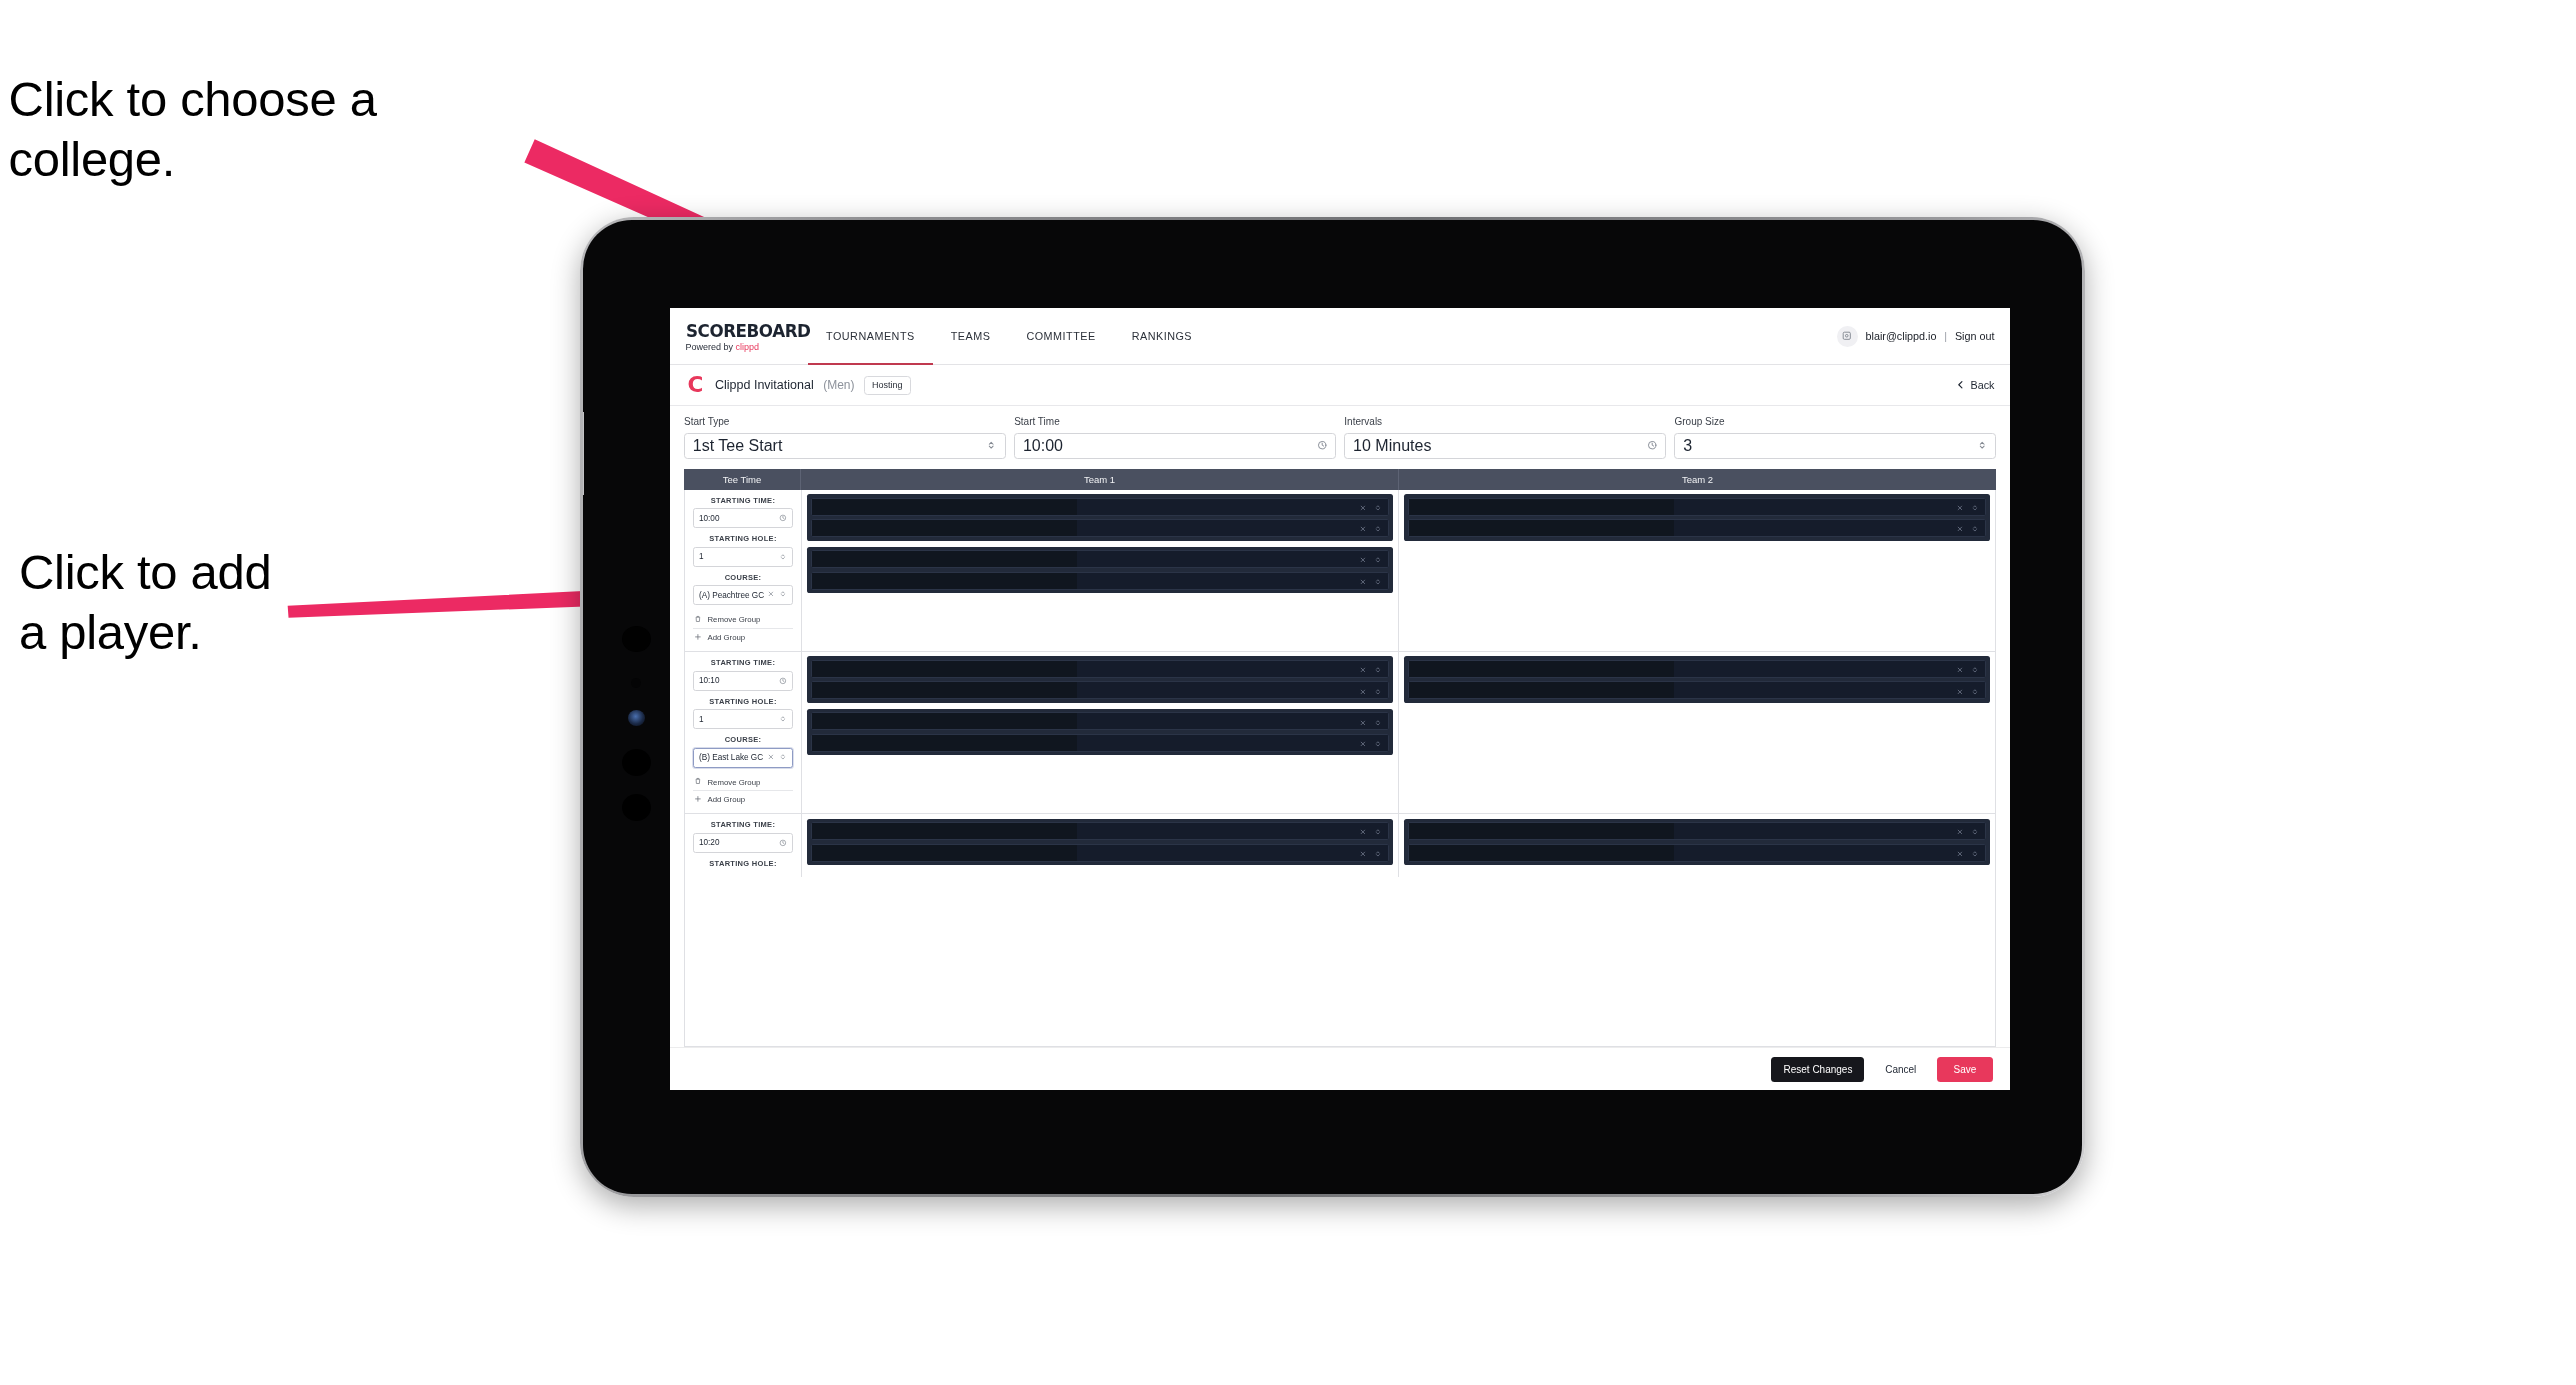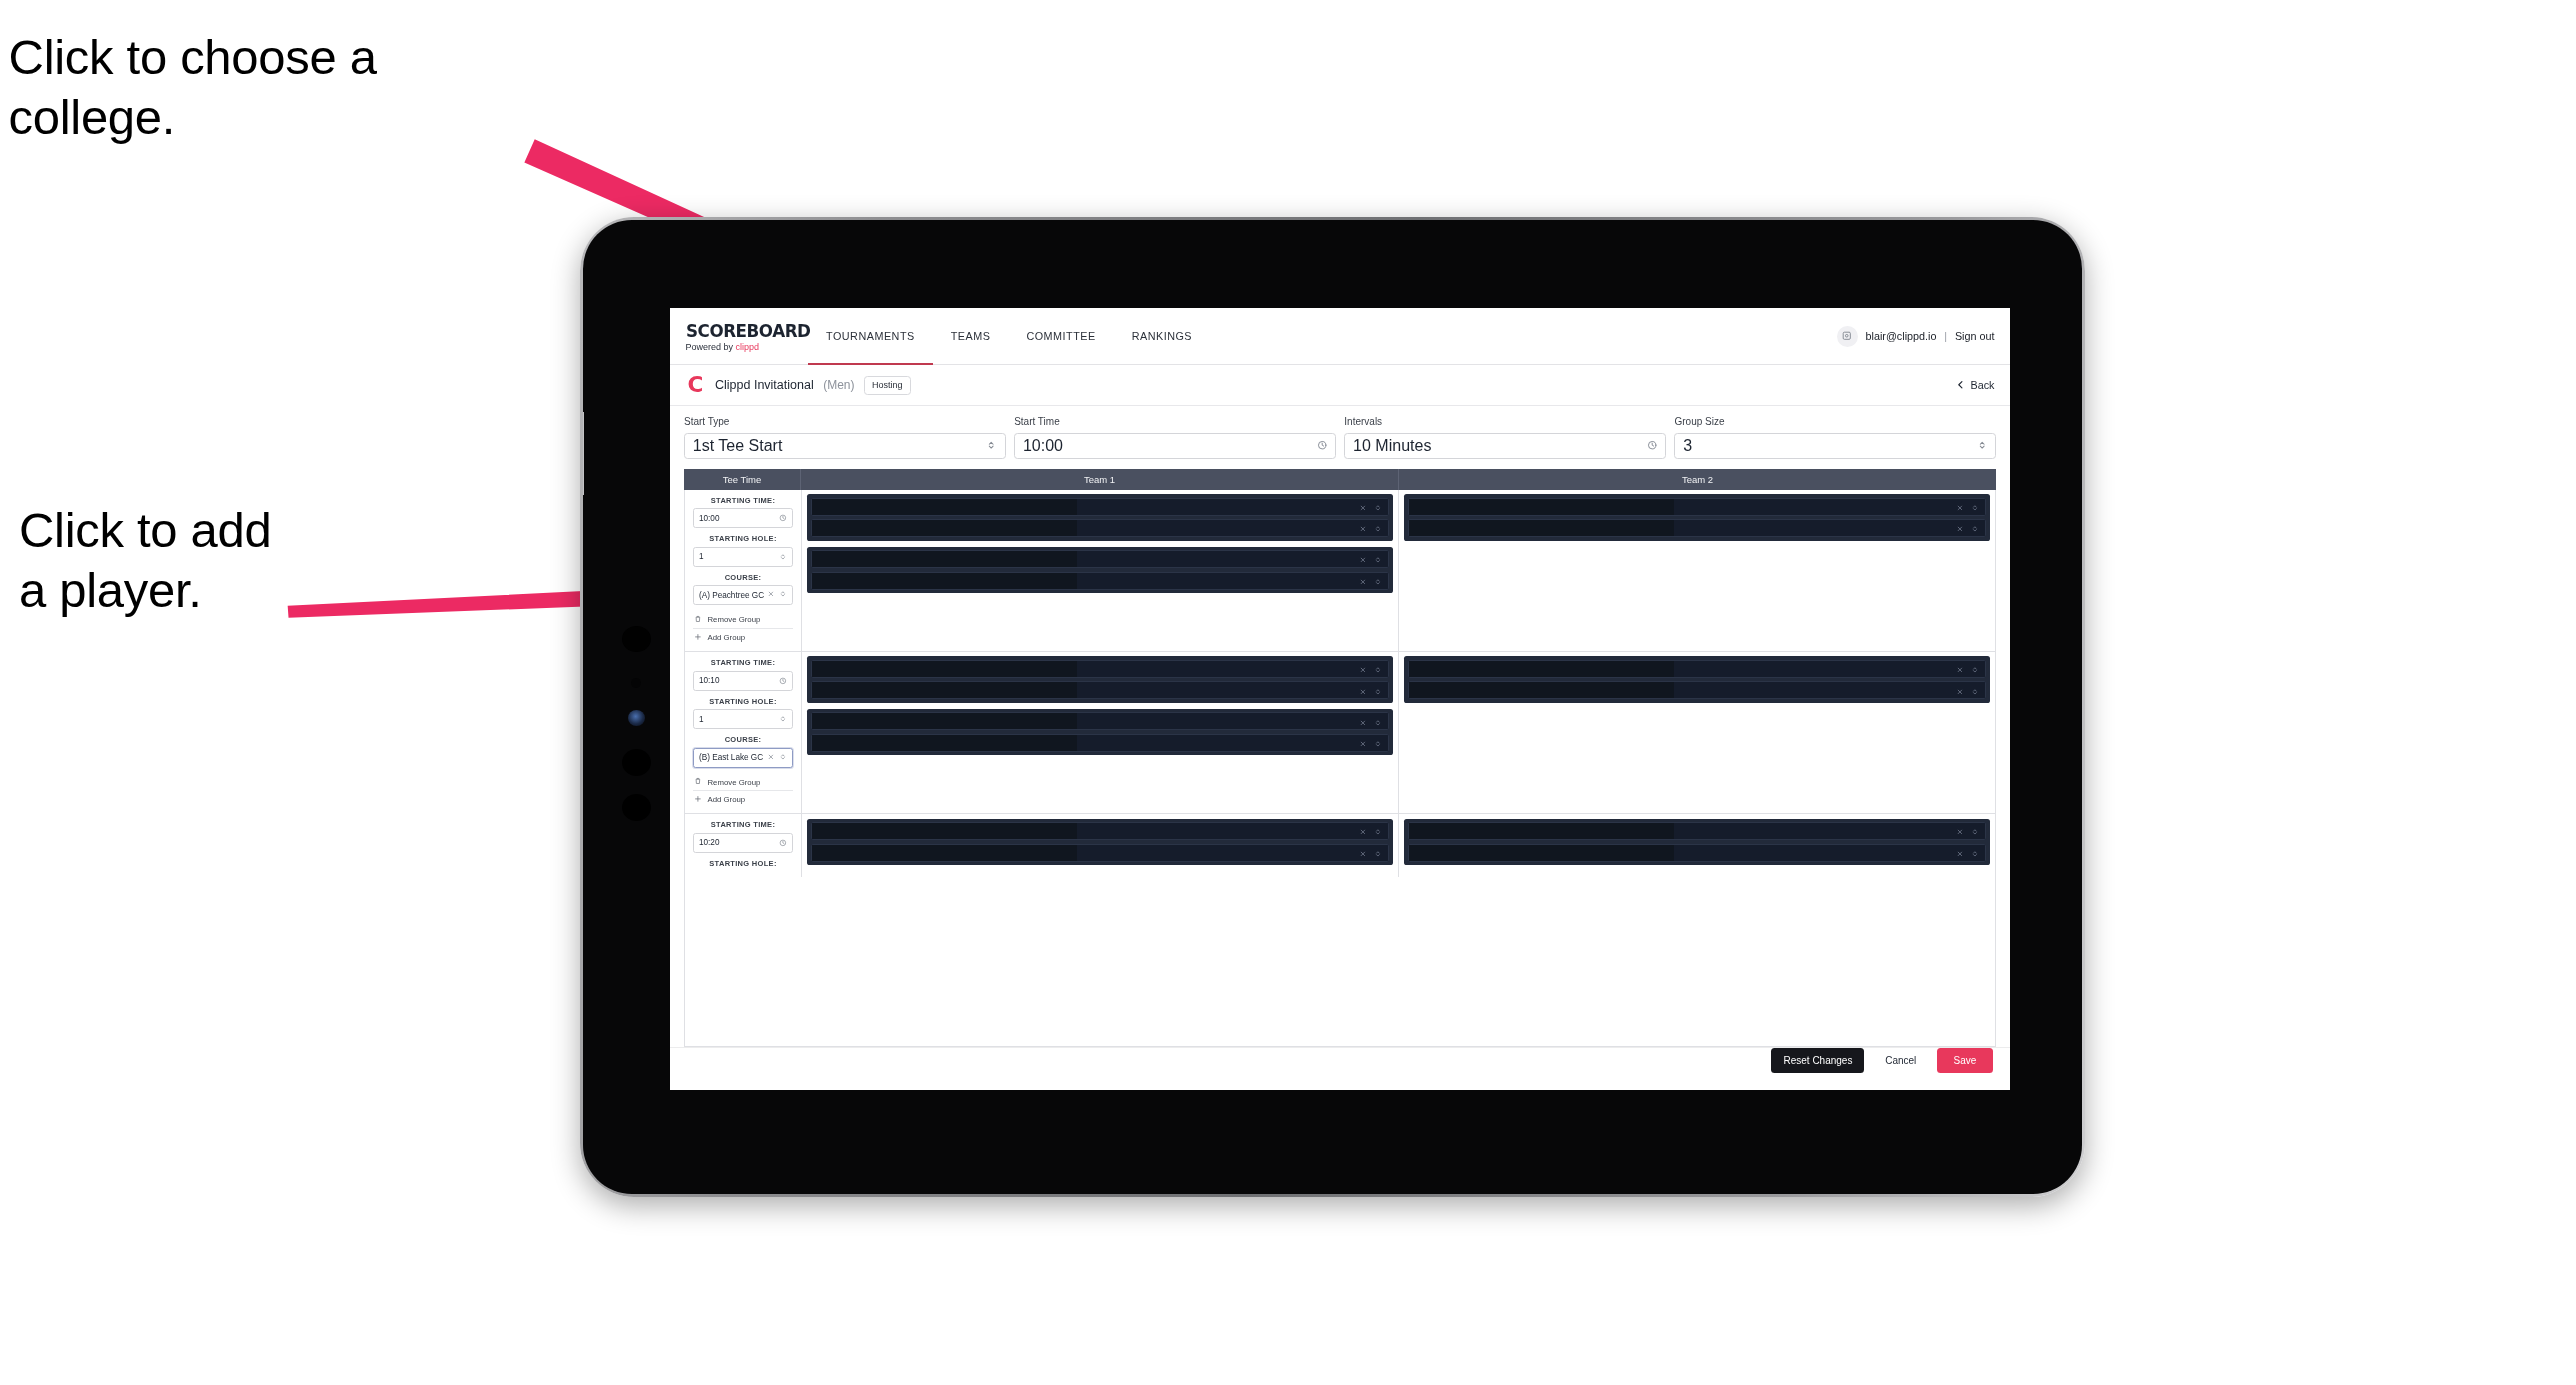--- a/index.html
+++ b/index.html
@@ -13,20 +13,21 @@
 
   
   .annot {
     position: absolute;
     font-size: 49px;
     line-height: 1.22;
     color: #000;
     font-family: "Liberation Sans", sans-serif;
     white-space: pre-line;
     letter-spacing: -0.3px;
+    margin-top: 42px;
   }
   #annot-college { left: 8.6px; top: 28px; width: 518px; }
   #annot-player  { left: 19px; top: 501px; width: 397px; }
 
   .arrow-svg { position: absolute; left: 0; top: 0; width: 2576px; height: 1386px;
                pointer-events: none; }
 
   
   #tablet {
     position: absolute;
@@ -171,21 +172,21 @@
   .prow { height: 18px; background:#151c2b; border:0.9px solid #2b3447; border-radius:1.7px;
           display:flex; align-items:center; padding:0 6px 0 0; position:relative;
           cursor:pointer; }
   .prow::before { content:""; position:absolute; left:0; top:0; bottom:0;
                   width:46%; background:#10161f; }
   .prow .picons { margin-left:auto; display:flex; align-items:center; gap:7px;
                   color:#6d7688; position:relative; z-index:2; }
   .prow .picons svg { width:7.8px; height:7.8px; }
 
   
-  #footer { flex:none; height:43px; display:flex; align-items:flex-start; justify-content:flex-end;
+  #footer { flex:none; height:43px; display:flex; align-items:center; justify-content:flex-end;
             gap:10.4px; padding: 0 17.3px; background:#fff; border-top:0.9px solid #ececed; }
   .btn { font-size:10px; border-radius:3.5px; cursor:pointer; display:flex;
          align-items:center; justify-content:center; }
   #btn-reset { background:#16171c; color:#fff; padding: 7px 12px; }
   #btn-cancel { background:transparent; color:#1d2430; padding: 7px 10.4px; }
   #btn-save { background:#e8385c; color:#fff; padding: 7px 16.4px; }
 </style>
 </head>
 <body>
 

